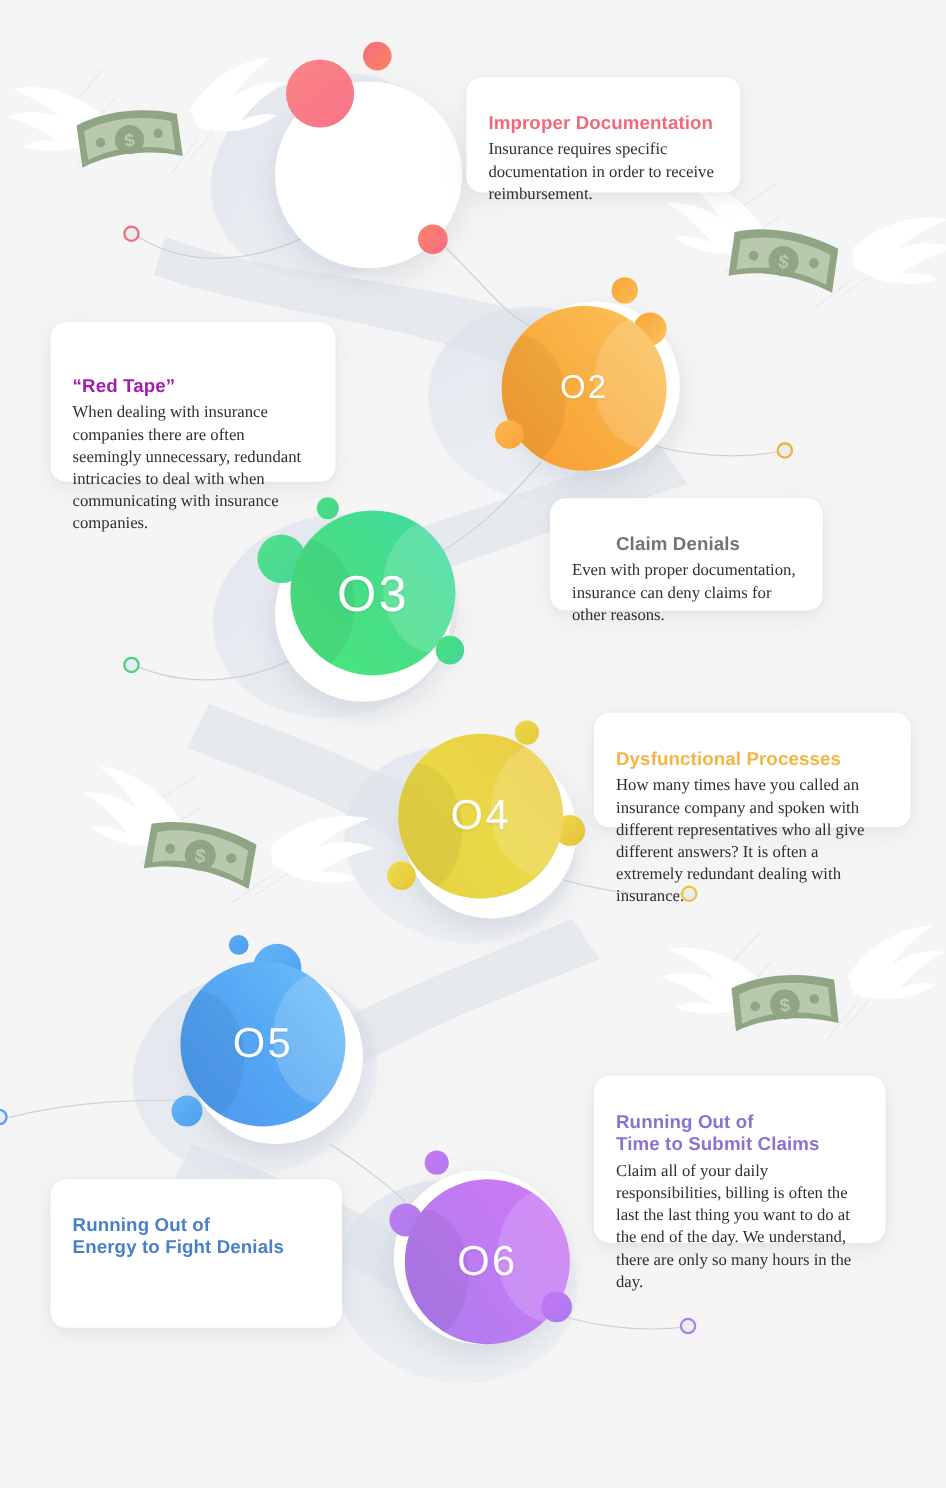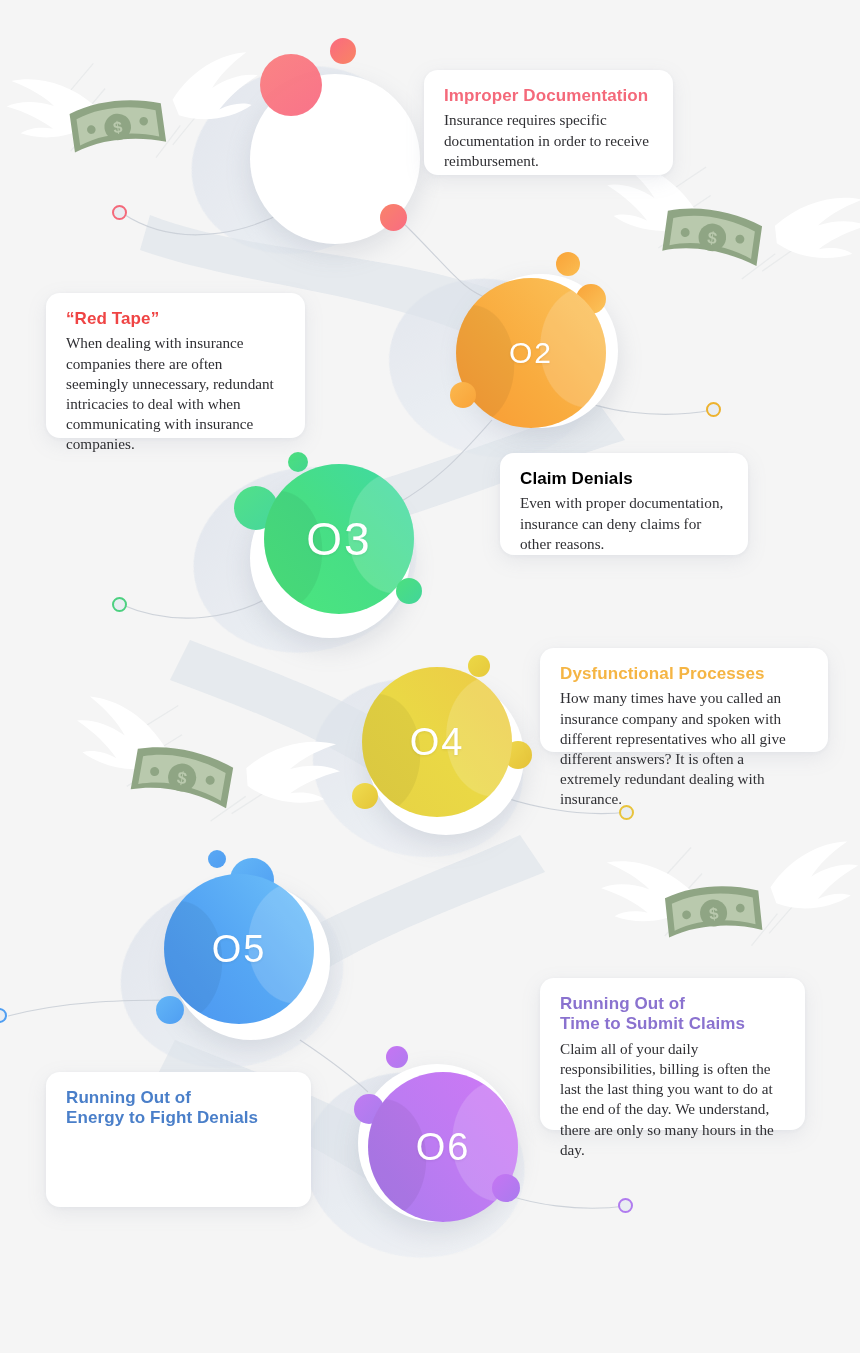--- a/index.html
+++ b/index.html
@@ -69,21 +69,21 @@
     border-radius:50%;
   }
 
   
   .card {
     position:absolute;
     z-index:6;
     background:#ffffff;
     border-radius:14px;
     box-shadow:0 6px 20px rgba(130,140,160,.13), 0 1px 4px rgba(130,140,160,.08);
-    padding:16px 20px 18px 20px;
+    padding:32px 20px 18px 20px;
   }
   .card h3 {
     font-family:"Liberation Sans", sans-serif;
     font-weight:600;
     font-size:17px;
     line-height:1.2;
     letter-spacing:.1px;
     margin-bottom:4px;
     white-space:pre-line;
   }
@@ -209,37 +209,37 @@
     <div class="bubble" style="left:116px;top:-6px;width:24px;height:24px;background:linear-gradient(135deg,#f9a338,#fbbd52);"></div>
     <div class="bubble" style="left:136px;top:26px;width:30px;height:30px;background:linear-gradient(135deg,#f9a338,#fbc45c);"></div>
     <div class="disc-main" style="left:16px;top:20px;width:150px;height:150px;background:linear-gradient(230deg,#fbc45c 0%,#f9ab3e 58%,#f99a33 100%);">
       <span class="num" style="font-size:30px;">O2</span>
     </div>
     <div class="bubble" style="left:10px;top:124px;width:26px;height:26px;background:linear-gradient(135deg,#fbb84f,#f9a338);"></div>
   </div>
   <div class="endpoint" style="left:706px;top:402px;width:15px;height:15px;border-color:#edb22e;"></div>
 
   <div class="card" style="left:500px;top:453px;width:248px;height:102px;">
-    <h3 style="color:#000000;">Claim Denials</h3>
+    <h3 style="color:#737373;margin-left:40px;">Claim Denials</h3>
     <p>Even with proper documentation, insurance can deny claims for other reasons.</p>
   </div>
 
   <div class="node" style="left:232px;top:450px;width:195px;height:195px;">
     <div class="disc-white" style="left:18px;top:28px;width:160px;height:160px;"></div>
     <div class="bubble" style="left:56px;top:2px;width:20px;height:20px;background:linear-gradient(135deg,#4ce07e,#44d58f);"></div>
     <div class="bubble" style="left:2px;top:36px;width:44px;height:44px;background:linear-gradient(135deg,#52e188,#46d69c);"></div>
     <div class="disc-main" style="left:32px;top:14px;width:150px;height:150px;background:linear-gradient(232deg,#3fd9a6 0%,#47de86 50%,#4ce77c 100%);">
       <span class="num" style="font-size:46px;">O3</span>
     </div>
     <div class="bubble" style="left:164px;top:128px;width:26px;height:26px;background:linear-gradient(135deg,#4ce07e,#42d59a);"></div>
   </div>
   <div class="endpoint" style="left:112px;top:597px;width:15px;height:15px;border-color:#4cd080;"></div>
 
   <div class="card" style="left:46px;top:293px;width:259px;height:145px;">
-    <h3 style="color:#ef4444;">“Red Tape”</h3>
+    <h3 style="color:#a21caf;margin-top:16px;">“Red Tape”</h3>
     <p>When dealing with insurance companies there are often seemingly unnecessary, redundant intricacies to deal with when communicating with insurance companies.</p>
   </div>
 
   <div class="node" style="left:348px;top:655px;width:190px;height:190px;">
     <div class="disc-white" style="left:20px;top:24px;width:156px;height:156px;"></div>
     <div class="bubble" style="left:120px;top:0px;width:22px;height:22px;background:linear-gradient(135deg,#ecd846,#e6c93c);"></div>
     <div class="bubble" style="left:156px;top:86px;width:28px;height:28px;background:linear-gradient(135deg,#efd84c,#e5c238);"></div>
     <div class="disc-main" style="left:14px;top:12px;width:150px;height:150px;background:linear-gradient(230deg,#edc947 0%,#ead845 52%,#e6d244 100%);">
       <span class="num" style="font-size:38px;">O4</span>
     </div>

